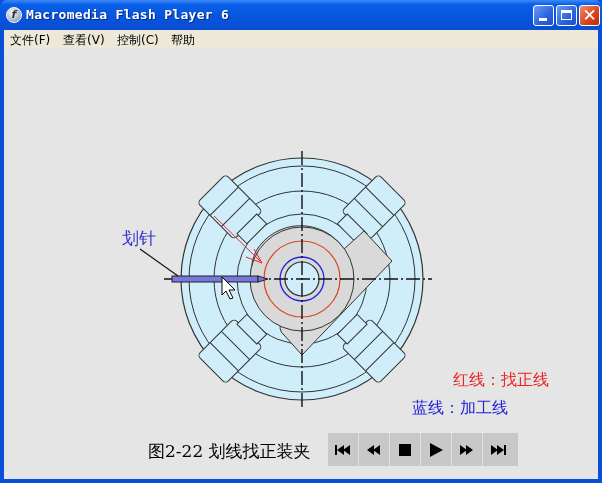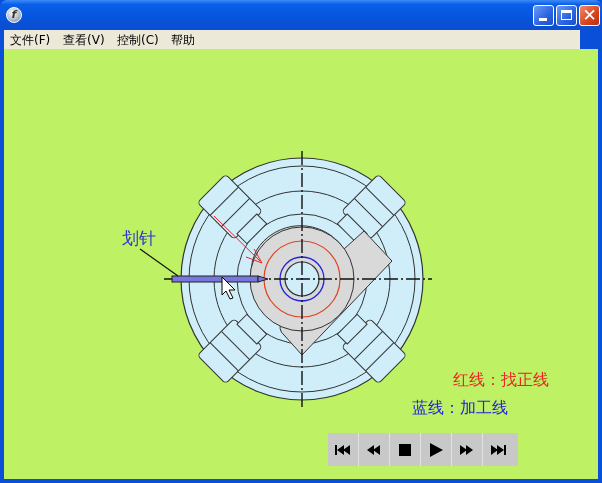--- a/index.html
+++ b/index.html
@@ -11,39 +11,40 @@
     background:radial-gradient(circle at 40% 35%, #ffffff, #9ab 70%, #567 100%); border:1px solid #fff; box-sizing:border-box;
     font-size:11px; font-weight:bold; color:#333; text-align:center; line-height:14px; font-style:italic; }
   .title-text { position:absolute; left:26px; top:7px; color:#fff; font-family:"DejaVu Sans Mono", monospace;
     font-weight:bold; font-size:13px; letter-spacing:0.3px; text-shadow:1px 1px 0 #0a2a80; }
   .tb-btn { position:absolute; top:5px; width:21px; height:21px; border:1px solid #fff; border-radius:3px; box-sizing:border-box;
     background:linear-gradient(135deg,#6d9cf5,#2a63e0 60%,#1d4fc8); }
   .tb-btn.close { background:linear-gradient(135deg,#f08a6a,#d8431c 60%,#b8310f); }
   .min-glyph { position:absolute; left:5px; bottom:4px; width:8px; height:3px; background:#fff; }
   .max-glyph { position:absolute; left:4px; top:4px; width:11px; height:10px; border:1px solid #fff; border-top:3px solid #fff; box-sizing:border-box; }
   .close-glyph { position:absolute; left:0; top:0; width:19px; height:19px; color:#fff; font-size:17px; font-weight:bold; text-align:center; line-height:19px; }
-  .menubar { position:absolute; left:4px; top:30px; width:544px; height:19px; background:#ece9d8;padding-left:32px; }
+  .menubar { position:absolute; left:4px; top:30px; width:594px; height:19px; background:#ece9d8; }
   .menu-item { position:absolute; top:2px; font-size:12px; color:#000; }
-  .content { position:absolute; left:4px; top:49px; width:594px; height:430px; background:#bef264; }
+  .content { position:absolute; left:4px; top:49px; width:594px; height:430px; background:#e5e5e5; }
   .diagram { position:absolute; left:0; top:0; }
   .label-huazhen { position:absolute; left:118px; top:178px; color:#3333cc; font-family:"DejaVu Serif", serif; font-size:17px; }
   .legend-red { position:absolute; left:408px; top:321px; color:#ee2222; font-family:"DejaVu Serif", serif; font-size:16px;margin-left:41px; }
   .legend-blue { position:absolute; left:408px; top:349px; color:#2222dd; font-family:Liberation Serif, serif; font-size:16px; }
   .caption { position:absolute; left:144px; top:391px; color:#000; font-family:"DejaVu Serif", serif; font-size:17px; }
   .controls { position:absolute; left:324px; top:384px; width:190px; height:33px; background:#c8c8c8; display:flex; }
   .ctrl { width:31px; height:33px; border-right:1px solid #e2e2e2; box-sizing:border-box; display:flex; align-items:center; justify-content:center; }
   .ctrl:last-child { border-right:none; }
   .ctrl svg { display:block; }
 </style>
 </head>
 <body>
 
 <div class="window">
   <div class="titlebar">
     <div class="app-icon">f</div>
+    <div class="title-text">Macromedia Flash Player 6</div>
     <div class="tb-btn" style="left:533px">
       <div class="min-glyph"></div>
     </div>
     <div class="tb-btn" style="left:556px">
       <div class="max-glyph"></div>
     </div>
     <div class="tb-btn close" style="left:579px">
       <div class="close-glyph">✕</div>
     </div>
   </div>
@@ -110,20 +111,21 @@
 
         <line x1="-162" y1="-30" x2="-124" y2="-3" stroke="#111" stroke-width="1.2"></line>
       </g>
 
       <path d="M 218 228 L 218 246 L 222 242 L 226 250 L 229 249 L 225 241 L 231 241 Z" fill="#fff" stroke="#000" stroke-width="1"></path>
     </svg>
 
     <div class="label-huazhen">划针</div>
     <div class="legend-red">红线：找正线</div>
     <div class="legend-blue">蓝线：加工线</div>
+    <div class="caption">图2-22 划线找正装夹</div>
 
     <div class="controls">
       <div class="ctrl">
         <svg width="18" height="12">
             <rect x="1" y="1" width="2" height="10" fill="#000"></rect>
             <path d="M3 6 L10 1 L10 11 Z M9 6 L16 1 L16 11 Z" fill="#000"></path>
           </svg>
       </div>
       <div class="ctrl">
         <svg width="16" height="12">

